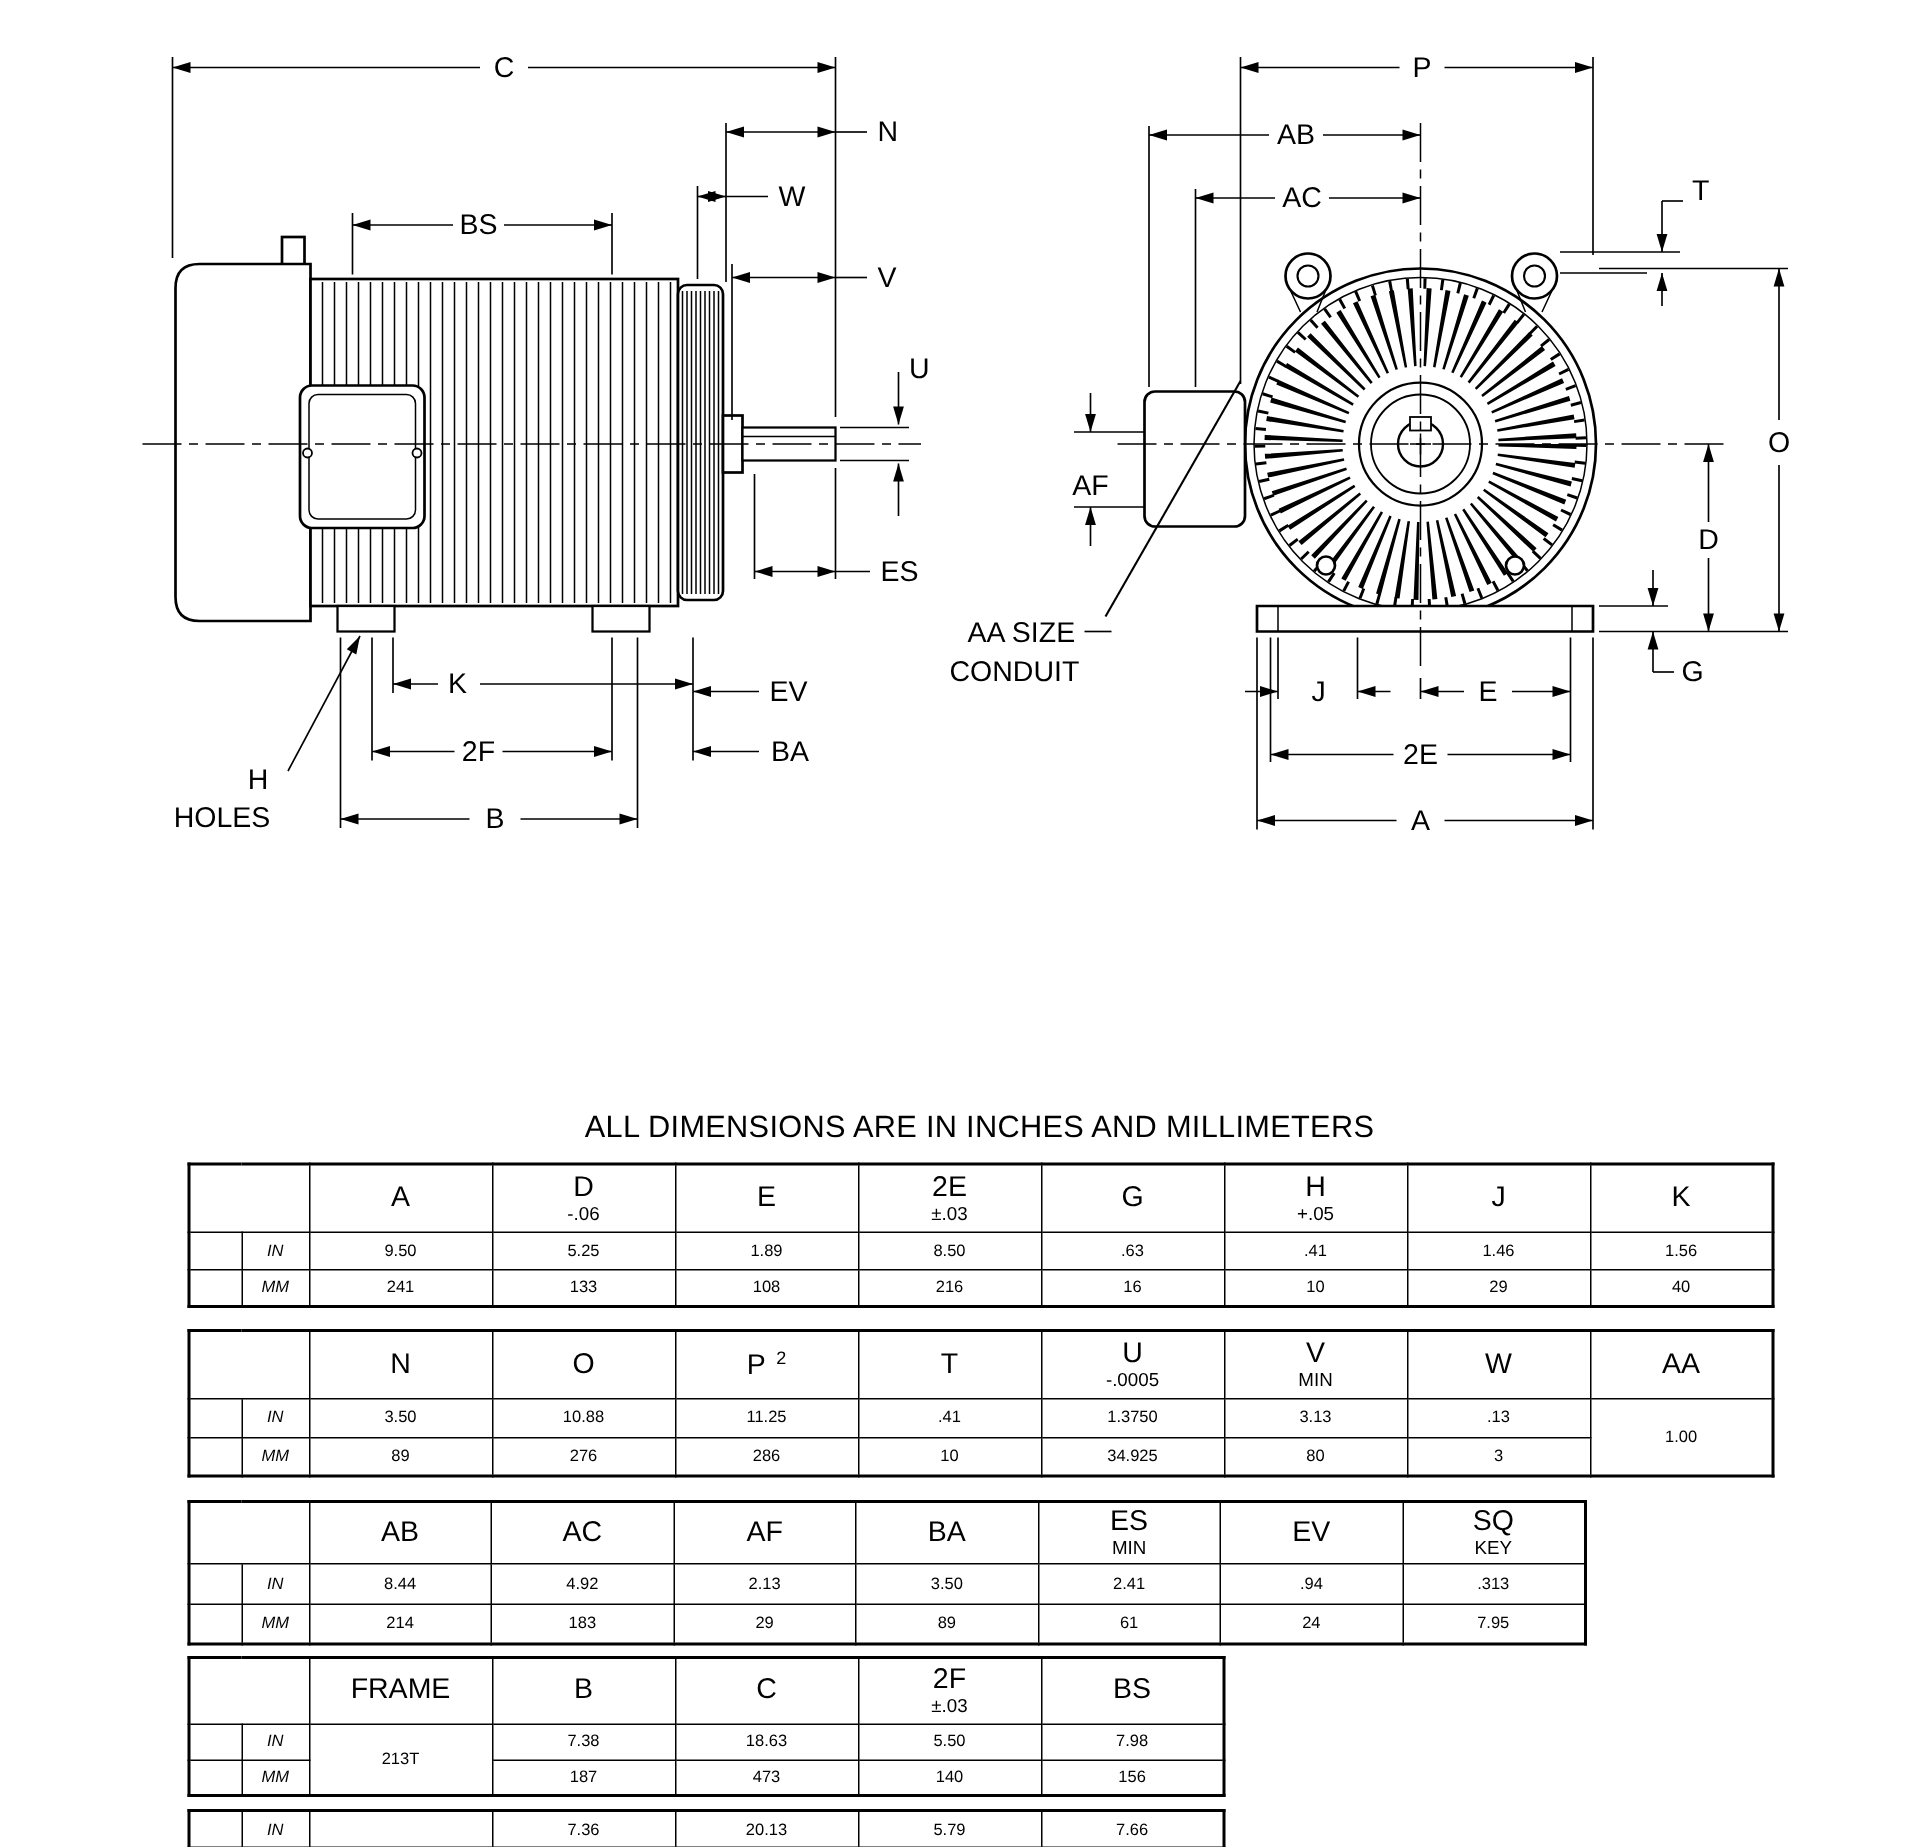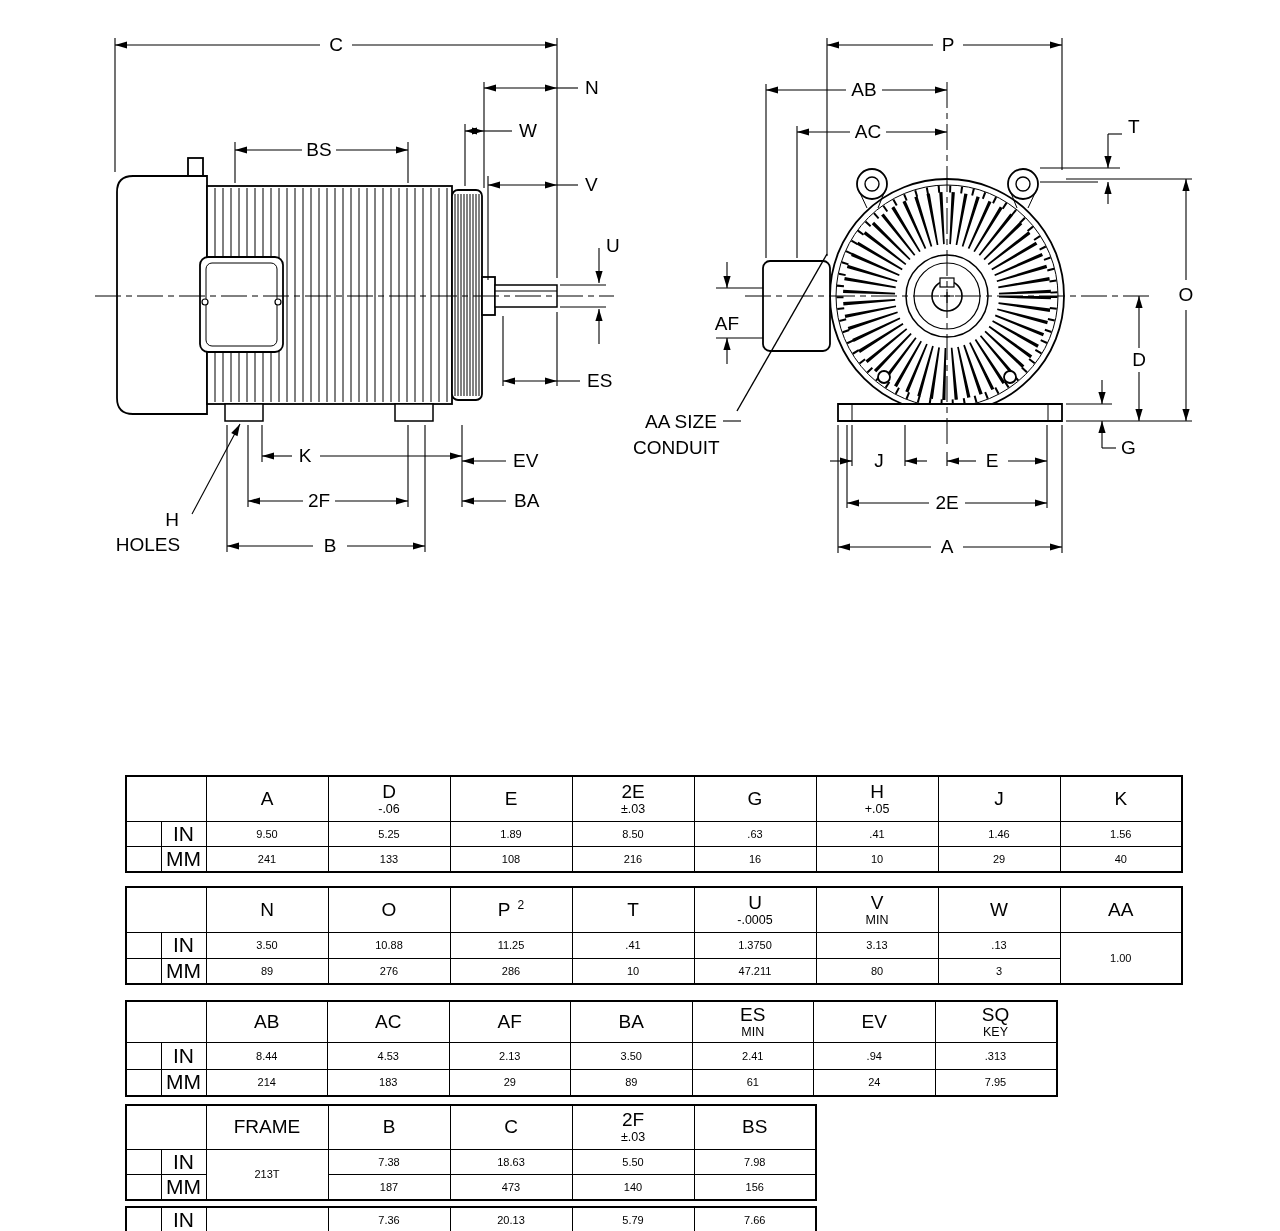--- a/index.html
+++ b/index.html
@@ -18,21 +18,21 @@
   
   #tbl-title { position:absolute; top:740px; left:125px; width:1056px; text-align:center;
                font-size:20.5px; letter-spacing:0.2px; }
   .dim-table { position:absolute; left:125px; border:2px solid #000; border-collapse:collapse;
                table-layout:fixed; background:#fff; }
   .dim-table th, .dim-table td { border:1px solid #000; padding:0; text-align:center;
                vertical-align:middle; overflow:hidden; font-weight:normal; }
   .h1 { font-size:19px; line-height:1.05; }
   .h2 { font-size:12.5px; line-height:1.15; }
   sup.fn { font-size:12px; margin-left:7px; }
-  .un  { font-size:21px; }
+  .un  { font-size:11px;font-style:italic; }
   .val { font-size:11px; font-weight:bold; }
   .c-sp { width:35px; } .c-un { width:45px; }
   .c-d8 { width:122px; } .c-d7 { width:121.5px; } .c-d5 { width:122px; }
   #t1 { top:775px; }  #t1 tr.h { height:45px; } #t1 tr.d { height:25px; }
   #t2 { top:886px; }  #t2 tr.h { height:45px; } #t2 tr.d { height:26px; }
   #t3 { top:1000px; } #t3 tr.h { height:41px; } #t3 tr.d { height:27px; }
   #t4 { top:1104px; } #t4 tr.h { height:44px; } #t4 tr.d { height:24px; }
   #t4b { top:1206px; } #t4b tr.d { height:25px; }
 </style>
 </head>
@@ -248,20 +248,21 @@
     <text x="727" y="330" text-anchor="middle">AF</text>
     <text x="645" y="428">AA SIZE</text>
     <text x="633" y="454">CONDUIT</text>
     <text x="879" y="467" text-anchor="middle">J</text>
     <text x="992" y="467" text-anchor="middle">E</text>
     <text x="947" y="509" text-anchor="middle">2E</text>
     <text x="947" y="553" text-anchor="middle">A</text>
   </g>
 </svg>
 
+<div id="tbl-title">ALL DIMENSIONS ARE IN INCHES AND MILLIMETERS</div>
 
 
 <table class="dim-table" id="t1">
   <colgroup>
         <col class="c-sp">
         <col class="c-un">
         <col class="c-d8">
         <col class="c-d8">
         <col class="c-d8">
         <col class="c-d8">
@@ -384,21 +385,21 @@
     <td class="val">.13</td>
     <td class="val" rowspan="2">1.00</td>
   </tr>
   <tr class="d">
     <td></td>
     <td class="un">MM</td>
     <td class="val">89</td>
     <td class="val">276</td>
     <td class="val">286</td>
     <td class="val">10</td>
-    <td class="val">47.211</td>
+    <td class="val">34.925</td>
     <td class="val">80</td>
     <td class="val">3</td>
   </tr>
   </tbody>
 </table>
 
 
 <table class="dim-table" id="t3">
   <colgroup>
         <col class="c-sp">
@@ -435,21 +436,21 @@
           </th>
     <th>
             <div class="h1">SQ</div>
             <div class="h2">KEY</div>
           </th>
   </tr>
   <tr class="d">
     <td></td>
     <td class="un">IN</td>
     <td class="val">8.44</td>
-    <td class="val">4.53</td>
+    <td class="val">4.92</td>
     <td class="val">2.13</td>
     <td class="val">3.50</td>
     <td class="val">2.41</td>
     <td class="val">.94</td>
     <td class="val">.313</td>
   </tr>
   <tr class="d">
     <td></td>
     <td class="un">MM</td>
     <td class="val">214</td>

